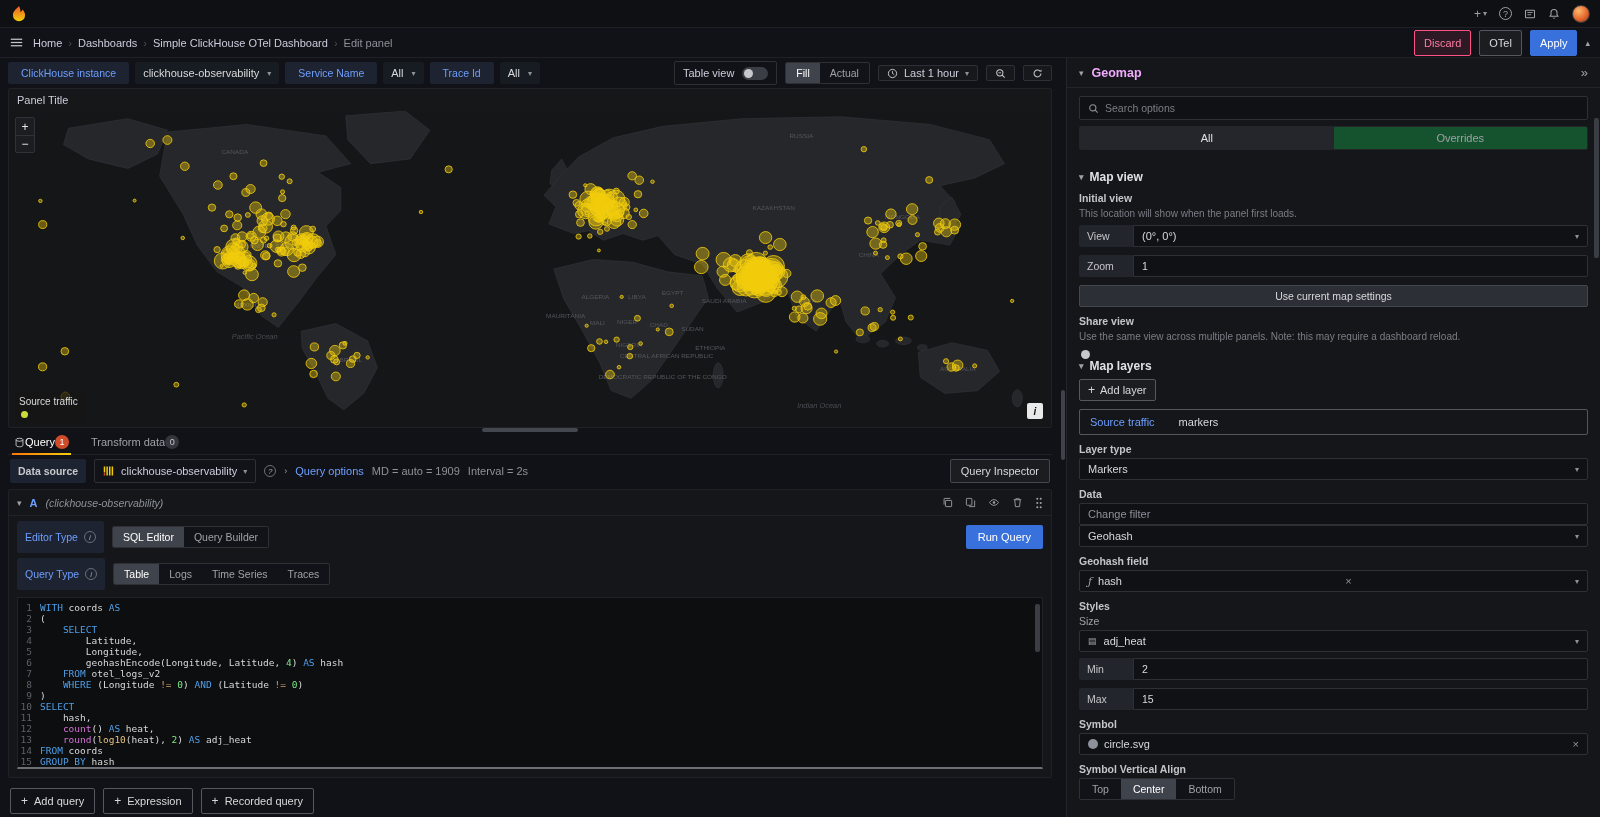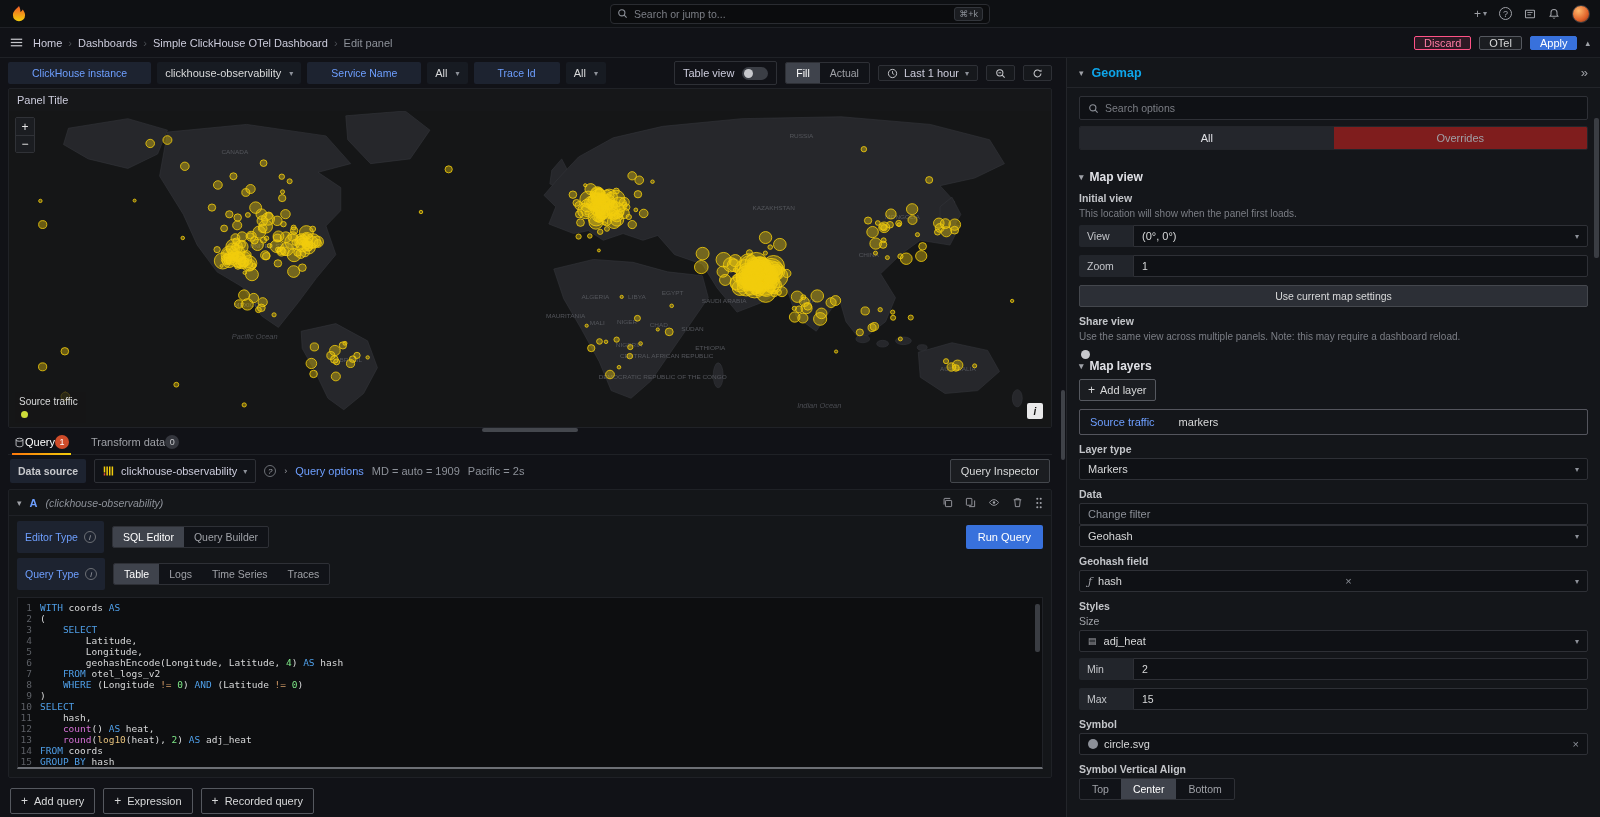--- a/index.html
+++ b/index.html
@@ -21,35 +21,35 @@
   .avatar{width:18px;height:18px;border-radius:50%;background:radial-gradient(circle at 35% 30%,#ffb86b,#e0622a 60%,#7a2d12);border:1px solid #3a3c40}
   .caret{font-size:8px;color:#8d9199}
 
   
   .crumbbar{height:30px;background:#111217;border-bottom:1px solid #1f2126;display:flex;align-items:center;padding:0 10px;gap:10px}
   .crumbs{display:flex;align-items:center;gap:6px}
   .crumb{color:#ccccdc;font-size:11px;cursor:pointer}
   .crumb.current{color:#8d9199}
   .crumb-sep{color:#4c4f55}
   .crumb-actions{margin-left:auto;display:flex;align-items:center;gap:8px}
-  .btn{height:14px;display:inline-flex;align-items:center;border-radius:2px;padding:0 9px;font-size:11px;cursor:pointer;white-space:nowrap}
+  .btn{height:26px;display:inline-flex;align-items:center;border-radius:2px;padding:0 9px;font-size:11px;cursor:pointer;white-space:nowrap}
   .btn-discard{color:#ff7ca3;border:1px solid #ff5286;background:rgba(255,82,134,.12)}
   .btn-save{color:#d8d9da;border:1px solid #55585f;background:#1b1d21}
   .btn-apply{color:#fff;background:#3871dc;border:1px solid #3871dc}
 
   
   .content{display:flex;height:759px}
   .main{width:1060px;display:flex;flex-direction:column;padding:0 8px;position:relative}
   .main-scrollbar{width:6px;background:#111217;position:relative}
   .main-scrollbar .thumb{position:absolute;top:332px;left:1px;width:4px;height:70px;background:#3f4248;border-radius:2px}
   .sidebar{width:534px;background:#14161a;border-left:1px solid #23252a;display:flex;flex-direction:column;position:relative}
 
   
   .toolbar-row{height:30px;display:flex;align-items:center;gap:6px;padding:4px 0}
-  .chip{height:22px;display:inline-flex;align-items:center;padding:0 24px;background:#1d2330;color:#6e9fff;border-radius:2px;font-size:10.5px;white-space:nowrap}
+  .chip{height:22px;display:inline-flex;align-items:center;padding:0 13px;background:#1d2330;color:#6e9fff;border-radius:2px;font-size:10.5px;white-space:nowrap}
   .select{height:22px;display:inline-flex;align-items:center;gap:6px;padding:0 8px;background:#171b22;color:#d8d9da;border-radius:2px;cursor:pointer;white-space:nowrap}
   .select .caret{margin-left:2px}
   .toolbar-right{margin-left:auto;display:flex;align-items:center;gap:8px}
   .tableview-box{height:24px;border:1px solid #2e3036;border-radius:2px;display:flex;align-items:center;gap:8px;padding:0 8px;color:#ccccdc}
   .toggle{width:26px;height:13px;border-radius:7px;background:#3b3e45;position:relative;cursor:pointer;flex:none}
   .toggle::after{content:"";position:absolute;left:2px;top:2px;width:9px;height:9px;border-radius:50%;background:#c7c8cc}
   .seg-group{display:flex;border:1px solid #2e3036;border-radius:2px;overflow:hidden;background:#111318}
   .seg{padding:4px 10px;color:#9fa1a7;cursor:pointer;white-space:nowrap;font-size:10.5px}
   .seg.active{background:#3f434c;color:#fff}
   .tool-btn{height:16px;border:1px solid #2e3036;border-radius:2px;background:#16181c;display:inline-flex;align-items:center;gap:6px;padding:0 8px;color:#ccccdc;cursor:pointer}
@@ -100,27 +100,27 @@
   .code-line{display:flex;font-family:"DejaVu Sans Mono",monospace;font-size:9.5px;line-height:11px;white-space:pre}
   .code-line .ln{width:22px;text-align:right;color:#5d6066;padding-right:8px;flex:none;user-select:none}
   .tk-k{color:#4f9fe8}.tk-p{color:#d8d9da}.tk-f{color:#d670d6}.tk-g{color:#e5c07b}.tk-n{color:#7ee787}.tk-o{color:#d19a66}
   .code-scroll{position:absolute;right:2px;top:6px;width:5px;height:48px;background:#3a3d43;border-radius:2px}
   .q-footer{display:flex;gap:8px;padding:10px 2px}
   .ghost-btn{height:26px;border:1px solid #55585f;border-radius:2px;background:transparent;display:inline-flex;align-items:center;gap:6px;padding:0 10px;color:#d8d9da;cursor:pointer}
   .plus{color:#d8d9da;font-size:12px}
 
   
   .sb-header{height:30px;display:flex;align-items:center;gap:8px;padding:0 12px;border-bottom:1px solid #23252a}
-  .sb-title{font-size:12.5px;font-weight:bold;color:#0ea5e9}
+  .sb-title{font-size:12.5px;font-weight:bold;color:#f0abfc}
   .sb-header-icons{margin-left:auto;display:flex;gap:10px;color:#9fa1a7;font-size:13px}
   .sb-search{margin:8px 12px 6px;height:24px;background:#0f1115;border:1px solid #2e3036;border-radius:2px;display:flex;align-items:center;gap:6px;padding:0 8px}
   .sb-search input{flex:1;background:transparent;border:0;outline:0;color:#ccccdc;font-size:10.5px}
   .sb-search input::placeholder{color:#7b7e85}
   .sb-tabs{display:flex;margin:0 12px 4px;border:1px solid #23252a;border-radius:2px;overflow:hidden}
-  .sb-tab{flex:1;height:22px;display:flex;align-items:center;justify-content:center;color:#9fa1a7;background:#7f1d1d;cursor:pointer}
+  .sb-tab{flex:1;height:22px;display:flex;align-items:center;justify-content:center;color:#9fa1a7;background:#14532d;cursor:pointer}
   .sb-tab.active{background:#24262c;color:#e0e1e6}
   .sb-body{flex:1;padding:6px 12px 8px;overflow:hidden}
   .sb-section-h{display:flex;align-items:center;gap:6px;font-size:12px;font-weight:bold;color:#e0e1e6;margin:10px 0 6px;cursor:pointer}
   .f-label{font-size:10.5px;color:#c3c5c9;font-weight:bold;margin:8px 0 3px}
   .f-desc{font-size:10px;color:#7b7e85;margin-bottom:5px;line-height:13px}
   .inline-row{display:flex;margin-bottom:8px}
   .inline-label{width:54px;height:22px;background:#22252b;color:#c3c5c9;display:flex;align-items:center;padding:0 8px;border-radius:2px 0 0 2px;flex:none;font-size:10.5px}
   .f-select{flex:1;height:22px;background:#0f1115;border:1px solid #2e3036;border-radius:0 2px 2px 0;display:flex;align-items:center;gap:6px;padding:0 8px;color:#d8d9da;cursor:pointer}
   .f-select.rounded{border-radius:2px}
   .f-select .caret{margin-left:auto}
@@ -146,30 +146,20 @@
 <div class="topbar">
   <svg class="logo" viewBox="0 0 16 16">
     <defs>
         <linearGradient id="gf" x1="0" y1="1" x2="0" y2="0">
       <stop offset="0" stop-color="#f2cc0c"></stop>
           <stop offset="1" stop-color="#f05a28"></stop>
         </linearGradient>
       </defs>
     <path fill="url(#gf)" d="M8 .8C5.4 3.6 2.6 5.6 2.6 9a5.4 5.4 0 0 0 10.8 0c0-2-.9-3.2-2-5-.9 1-1.1 1.9-2.1 2.2.1-1.9-.4-3.7-1.3-5.4z"></path>
   </svg>
-  <div class="top-search">
-    <span class="icon">
-      <svg width="11" height="11" viewBox="0 0 16 16">
-          <circle cx="7" cy="7" r="4.5" fill="none" stroke="#8d9199" stroke-width="1.6"></circle>
-          <line x1="10.5" y1="10.5" x2="14" y2="14" stroke="#8d9199" stroke-width="1.6"></line>
-        </svg>
-    </span>
-    <input placeholder="Search or jump to..." style="">
-    <span class="kbd">⌘+k</span>
-  </div>
   <div class="top-right">
     <span class="tr-icon">+<span class="caret">▾</span></span>
     <span class="tr-icon q-circle">?</span>
     <span class="tr-icon">
       <svg width="12" height="12" viewBox="0 0 16 16">
           <rect x="2" y="3" width="12" height="10" rx="1" fill="none" stroke="#9fa1a7" stroke-width="1.4"></rect>
           <line x1="4.5" y1="6" x2="11.5" y2="6" stroke="#9fa1a7" stroke-width="1.2"></line>
           <line x1="4.5" y1="9" x2="9.5" y2="9" stroke="#9fa1a7" stroke-width="1.2"></line>
         </svg>
     </span>
@@ -780,21 +770,21 @@
             </g>
           </svg>
         <span>clickhouse-observability</span>
         <span class="caret">▾</span>
       </span>
       <span class="i-circle">?</span>
       <div class="qo">
         <span class="chev">›</span>
         <span>Query options</span>
         <span class="meta">MD = auto = 1909</span>
-        <span class="meta">Pacific = 2s</span>
+        <span class="meta">Interval = 2s</span>
       </div>
       <span class="qi-btn">Query Inspector</span>
     </div>
 
     <div class="q-card">
       <div class="q-card-header">
         <span class="chev">▾</span>
         <span class="q-ref">A</span>
         <span class="q-ds-name">(clickhouse-observability)</span>
         <div class="q-card-icons">

